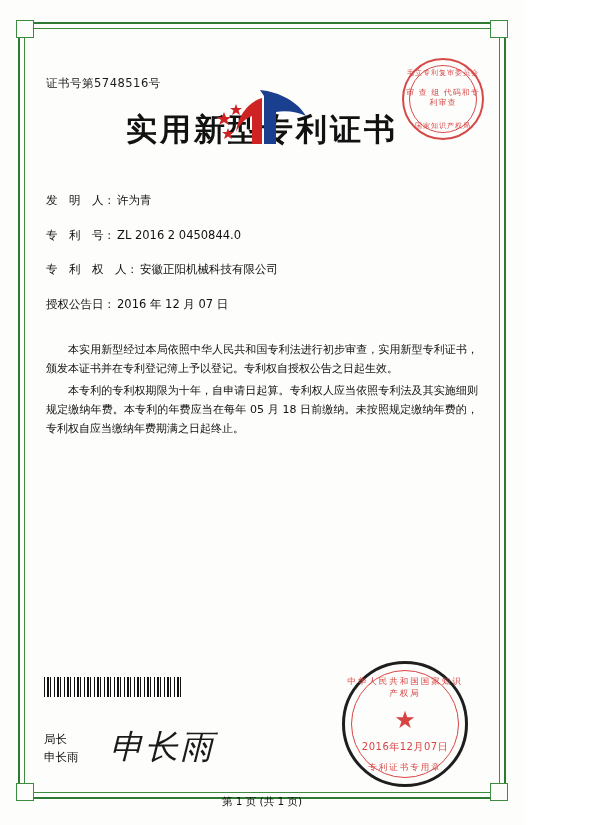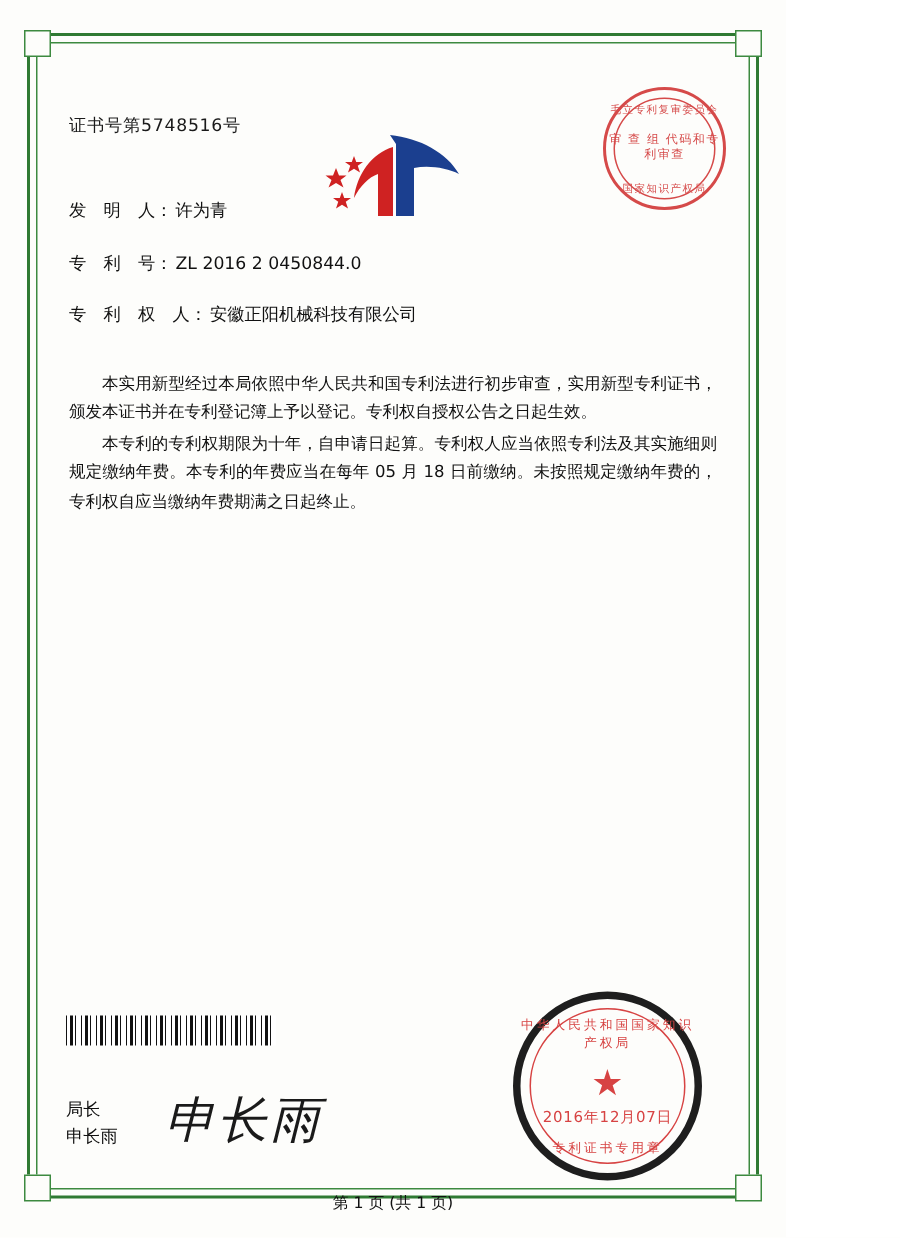--- a/index.html
+++ b/index.html
@@ -168,21 +168,21 @@
     letter-spacing:2px;
     white-space:nowrap;
   }
 
   
   .seal-main{
     position:absolute;
     right:56px;bottom:38px;
     width:126px;height:126px;
     border-radius:50%;
-    border:5px solid #000000;
+    border:3px solid #000000;
     color:#d22a2a;
     opacity:.88;
     box-sizing:border-box;
   }
   .seal-main .inner-ring{
     position:absolute;left:6px;top:6px;right:6px;bottom:6px;
     border:1px solid #d22a2a;border-radius:50%;
   }
   .seal-main .star{
     position:absolute;left:50%;top:44px;
@@ -239,33 +239,38 @@
     <div class="seal-top">
       <div class="ring"></div>
       <div class="seal-arc">毛立专利复审委员会</div>
       <div class="seal-mid">审 查 组
 代码和专利审查</div>
       <div class="seal-arc-b">国家知识产权局</div>
     </div>
 
     <div class="cert-no">证书号第5748516号</div>
 
+    <div class="doc-title">实用新型专利证书</div>
 
     <div class="fields">
       <div class="field-row">
         <span class="field-label">发　明　人：</span>
         <span class="field-value">许为青</span>
       </div>
       <div class="field-row">
         <span class="field-label">专　利　号：</span>
         <span class="field-value">ZL 2016 2 0450844.0</span>
       </div>
       <div class="field-row">
         <span class="field-label">专　利　权　人：</span>
         <span class="field-value">安徽正阳机械科技有限公司</span>
+      </div>
+      <div class="field-row">
+        <span class="field-label">授权公告日：</span>
+        <span class="field-value">2016 年 12 月 07 日</span>
       </div>
     </div>
 
     <div class="paras">
       <div class="para">本实用新型经过本局依照中华人民共和国专利法进行初步审查，实用新型专利证书，颁发本证书并在专利登记簿上予以登记。专利权自授权公告之日起生效。</div>
       <div class="para">本专利的专利权期限为十年，自申请日起算。专利权人应当依照专利法及其实施细则规定缴纳年费。本专利的年费应当在每年 05 月 18 日前缴纳。未按照规定缴纳年费的，专利权自应当缴纳年费期满之日起终止。</div>
     </div>
 
   </div>
 

